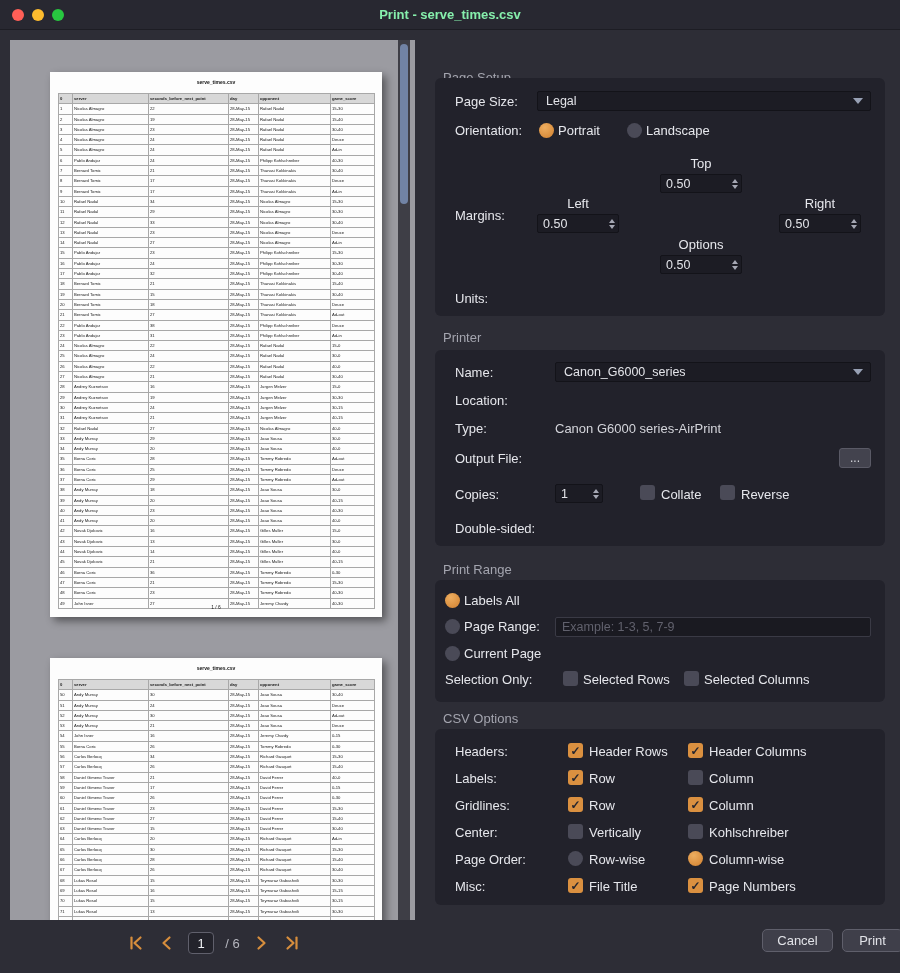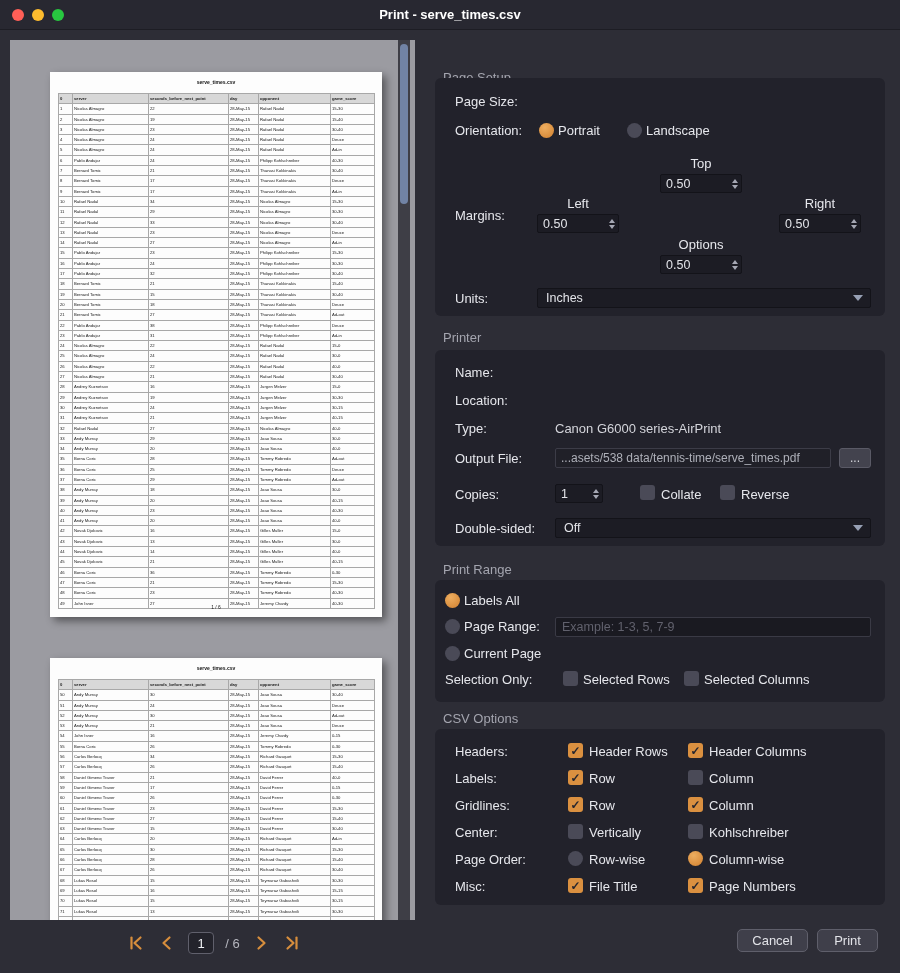--- a/index.html
+++ b/index.html
@@ -8,21 +8,21 @@
     font-family:"Liberation Sans", sans-serif; overflow:hidden; color:#e4e5ea; }
 
   
   .titlebar { position:absolute; left:0; top:0; width:900px; height:30px;
     background:#282831; border-bottom:1px solid #1d1d24; }
   .tl { position:absolute; top:9px; width:12px; height:12px; border-radius:50%; }
   .tl.red { left:12px; background:#ff5f57; }
   .tl.yellow { left:32px; background:#febc2e; }
   .tl.green { left:52px; background:#28c840; }
   .title { position:absolute; left:0; top:0; width:100%; height:42px; line-height:30px;
-    text-align:center; font-size:13px; font-weight:bold; color:#ffffff; }
+    text-align:center; font-size:13px; font-weight:bold; color:#86efac; }
 
   
   .preview { position:absolute; left:10px; top:40px; width:405px; height:880px;
     background:#9b9ba1; overflow:hidden; }
   .page { position:absolute; left:40px; width:332px; height:545px; background:#fdfdfd;
     box-shadow:4px 4px 8px rgba(0,0,0,0.45); }
   .page.p1 { top:32px; }
   .page.p2 { top:618px; }
   .page-title { position:absolute; top:7px; left:0; width:100%; text-align:center;
     font-size:5px; font-weight:bold; color:#111; }
@@ -84,21 +84,21 @@
   .navbar { position:absolute; left:126px; top:930px; width:176px; height:26px;
     display:flex; align-items:center; justify-content:space-between; }
   .navbtn { width:20px; height:20px; cursor:pointer; }
   .navbtn svg { width:20px; height:20px; }
   .navbtn path { stroke:#d78e3d; stroke-width:2.2; fill:none; stroke-linecap:round; stroke-linejoin:round; }
   .pagebox { width:26px; height:22px; background:#23232b; border:1px solid #60606c;
     border-radius:4px; color:#eef0f4; font-size:13px; display:flex; align-items:center; justify-content:center; }
   .pagetotal { color:#b6b7bf; font-size:13px; }
   .btn { position:absolute; top:929px; height:23px; background:#3f3f4a; border:1px solid #5f5f6b;
     border-radius:5px; color:#e2e3e8; font-size:13px; display:flex; align-items:center;
-    justify-content:center; cursor:pointer; }
+    justify-content:center; cursor:pointer;margin-left:25px; }
   .btn.cancel { left:737px; width:71px; }
   .btn.print { left:817px; width:61px; }
 </style>
 </head>
 <body>
 
 <div class="window">
 
   <div class="titlebar">
     <div class="tl red"></div>
@@ -741,20 +741,24 @@
 
     </div>
     <div class="scroll-track">
       <div class="scroll-thumb"></div>
     </div>
   </div>
 
   <div class="section-title" style="top:70px">Page Setup</div>
   <div class="panel" style="top:78px;height:238px">
     <div class="plabel" style="left:20px;top:16px">Page Size:</div>
+    <div class="dropdown" style="left:102px;top:13px;width:334px">
+      <span class="dd-value">Legal</span>
+      <span class="dd-arrow"></span>
+    </div>
 
     <div class="plabel" style="left:20px;top:45px">Orientation:</div>
     <span class="radio on" style="left:104px;top:45px"></span>
     <div class="plabel" style="left:123px;top:45px">Portrait</div>
     <span class="radio" style="left:192px;top:45px"></span>
     <div class="plabel" style="left:211px;top:45px">Landscape</div>
 
     <div class="plabel centered" style="left:225px;top:78px;width:82px">Top</div>
     <div class="spinfield" style="left:225px;top:96px">
       <span class="spin-value">0.50</span>
@@ -785,58 +789,53 @@
     <div class="plabel centered" style="left:225px;top:159px;width:82px">Options</div>
     <div class="spinfield" style="left:225px;top:177px">
       <span class="spin-value">0.50</span>
       <span class="spin-btns">
           <i class="su"></i>
           <i class="sd"></i>
         </span>
     </div>
 
     <div class="plabel" style="left:20px;top:213px">Units:</div>
-    <div class="dropdown" style="left:102px;top:210px;width:334px">
-      <span class="dd-value">Inches</span>
-      <span class="dd-arrow"></span>
-    </div>
   </div>
 
   <div class="section-title" style="top:330px">Printer</div>
   <div class="panel" style="top:350px;height:196px">
     <div class="plabel" style="left:20px;top:15px">Name:</div>
+    <div class="dropdown" style="left:120px;top:12px;width:316px">
+      <span class="dd-value">Canon_G6000_series</span>
+      <span class="dd-arrow"></span>
+    </div>
 
     <div class="plabel" style="left:20px;top:43px">Location:</div>
     <div class="pvalue" style="left:120px;top:43px"></div>
 
     <div class="plabel" style="left:20px;top:71px">Type:</div>
     <div class="pvalue" style="left:120px;top:71px">Canon G6000 series-AirPrint</div>
 
     <div class="plabel" style="left:20px;top:101px">Output File:</div>
-    <div class="filefield" style="left:120px;top:98px;width:276px">...asets/538 data/tennis-time/serve_times.pdf</div>
     <div class="mini-btn" style="left:404px;top:98px;width:32px">...</div>
 
     <div class="plabel" style="left:20px;top:137px">Copies:</div>
     <div class="spinfield small" style="left:120px;top:134px">
       <span class="spin-value">1</span>
       <span class="spin-btns">
           <i class="su"></i>
           <i class="sd"></i>
         </span>
     </div>
     <span class="checkbox" style="left:205px;top:135px"></span>
     <div class="plabel" style="left:226px;top:137px">Collate</div>
     <span class="checkbox" style="left:285px;top:135px"></span>
     <div class="plabel" style="left:306px;top:137px">Reverse</div>
 
     <div class="plabel" style="left:20px;top:171px">Double-sided:</div>
-    <div class="dropdown" style="left:120px;top:168px;width:316px">
-      <span class="dd-value">Off</span>
-      <span class="dd-arrow"></span>
-    </div>
   </div>
 
   <div class="section-title" style="top:562px">Print Range</div>
   <div class="panel" style="top:580px;height:122px">
     <span class="radio on" style="left:10px;top:13px"></span>
     <div class="plabel" style="left:29px;top:13px">Labels All</div>
 
     <span class="radio" style="left:10px;top:39px"></span>
     <div class="plabel" style="left:29px;top:39px">Page Range:</div>
     <input class="text-input" style="left: 120px; top: 37px; width: 316px;" placeholder="Example: 1-3, 5, 7-9">

